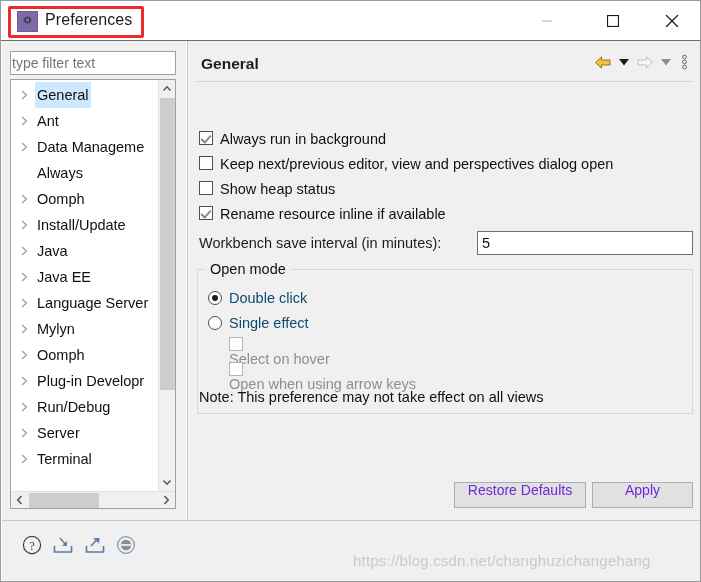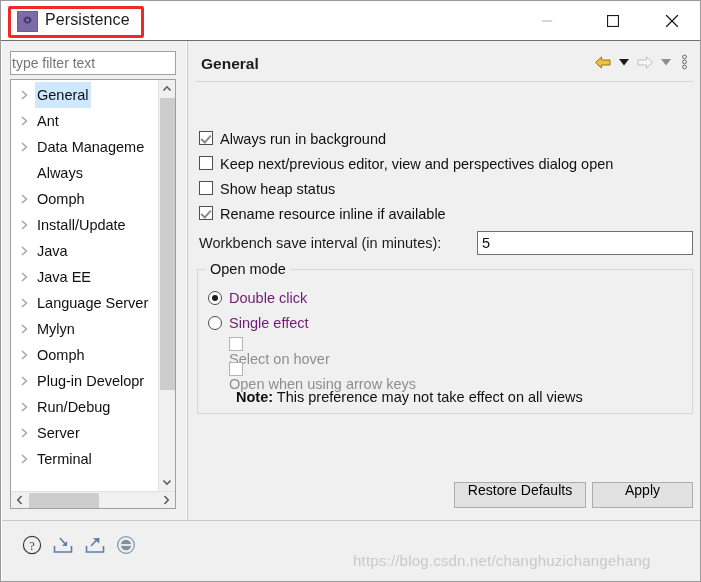--- a/index.html
+++ b/index.html
@@ -289,21 +289,21 @@
     font-size: 14.5px;
     color: #101010;
   }
   .radio-row {
     position: absolute;
     left: 20px;
     height: 22px;
     display: flex;
     align-items: center;
     font-size: 14.5px;
-    color: #701a75;
+    color: #0c4a6e;
     white-space: nowrap;
   }
   .rb {
     width: 14px; height: 14px;
     border: 1px solid #4a4a4a;
     border-radius: 50%;
     background: #ffffff;
     box-sizing: border-box;
     margin-right: 7px;
     position: relative;
@@ -317,30 +317,30 @@
     border-radius: 50%;
     background: #1c1c1c;
   }
   #note-row {
     position: absolute;
     left: 11px; top: 348px;
     font-size: 14.5px;
     color: #101010;
     white-space: nowrap;
   }
-  #note-row b { font-weight: bold; margin-left: 37px; }
+  #note-row b { font-weight: normal; }
 
   .flatbtn {
     position: absolute;
     background: #e1e1e1;
     border: 1px solid #adadad;
     box-sizing: border-box;
     font-family: "Liberation Sans", sans-serif;
     font-size: 14px;
-    color: #000000;
+    color: #6d28d9;
     cursor: default;
     text-align: center;
     line-height: 1;
   }
   #btn-restore { left: 266px; top: 441px; width: 132px; height: 26px; }
   #btn-apply   { left: 404px; top: 441px; width: 101px; height: 26px; }
 
   
   #footer {
     position: absolute;
@@ -378,21 +378,21 @@
 
 <div id="window">
 
   <div id="titlebar">
     <div id="app-icon">
       <svg class="gear" viewBox="0 0 16 16">
         <path fill="#3b3b55" d="M8 1.2l1.1 1.5 1.8-.5.4 1.8 1.8.5-.8 1.7.8 1.7-1.8.5-.4 1.8-1.8-.5L8 11.2 6.9 9.7l-1.8.5-.4-1.8-1.8-.5.8-1.7-.8-1.7 1.8-.5.4-1.8 1.8.5z"></path>
         <circle cx="8" cy="6.2" r="2.3" fill="#7e6aa8"></circle>
       </svg>
     </div>
-    <div id="title-text">Persistence</div>
+    <div id="title-text">Preferences</div>
     <div id="title-highlight"></div>
 
     <div class="winbtn" id="btn-min">
       <svg width="11" height="11" viewBox="0 0 11 11">
         <line x1="0" y1="5.5" x2="11" y2="5.5" stroke="#b0b0b0" stroke-width="1"></line>
       </svg>
     </div>
     <div class="winbtn" id="btn-max">
       <svg width="12" height="12" viewBox="0 0 12 12">
         <rect x="0.5" y="0.5" width="11" height="11" fill="none" stroke="#1c1c1c" stroke-width="1.2"></rect>

